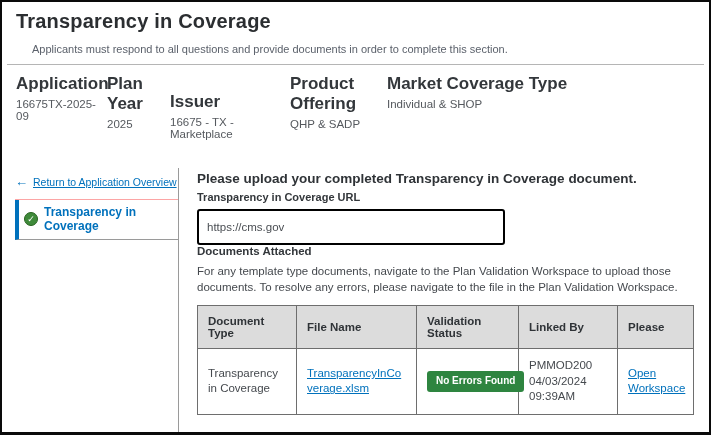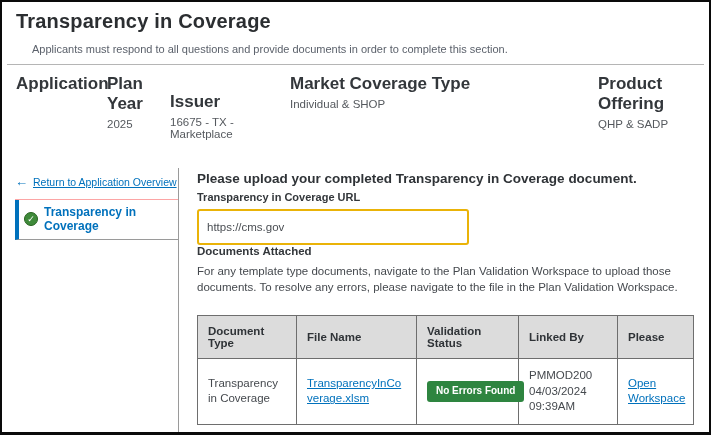--- a/index.html
+++ b/index.html
@@ -31,27 +31,27 @@
   .nav-item { display:flex; align-items:center; gap:6px; border-left:4px solid #0071bc;
               border-bottom:1px solid #9a9a9a; padding:5px 0 6px 5px; cursor:pointer; }
   .check-circle { width:12px; height:12px; flex:none; border-radius:50%;
                   background:#3f8a3a; border:1px solid #27631f; color:#fff;
                   font-size:9px; line-height:12px; text-align:center; }
   .nav-label { font-size:12px; font-weight:bold; color:#0071bc; }
   
   .main { flex:1; padding:0 17px 0 18px; box-sizing:border-box; }
   .main-heading { font-size:13.5px; font-weight:bold; color:#2f3337; margin:3px 0 5px; }
   .field-label { font-size:11px; font-weight:bold; color:#33373b; margin-bottom:6px; }
-  .url-input { width:272px; height:26px; box-sizing:border-box; border:2px solid #eab308;
+  .url-input { width:308px; height:26px; box-sizing:border-box; border:2px solid #000000;
                border-radius:3px; padding:16px 8px; font:11.5px "Liberation Sans","DejaVu Sans",sans-serif;
                color:#4a4e53; background:#fff; }
   .docs-heading { font-size:11.5px; font-weight:bold; color:#33373b; }
   .docs-desc { font-size:11.5px; color:#45494e; line-height:1.4; margin-top:6px; }
   
-  table { width:100%; border-collapse:collapse; margin-top:20px; table-layout:fixed; }
+  table { width:100%; border-collapse:collapse; margin-top:10px; table-layout:fixed; }
   col.c0{width:99px;} col.c1{width:120px;} col.c2{width:102px;} col.c3{width:99px;} col.c4{width:76px;}
   th,td { border:1px solid #6e6e6e; font-size:11.5px; text-align:left; }
   th { background:#dcdcdc; padding:9px 10px; color:#2f3337; font-weight:bold; }
   td { padding:9px 10px; color:#45494e; vertical-align:middle; line-height:1.35; }
   .file-link { color:#0071bc; text-decoration:underline; word-break:break-all; cursor:pointer; }
   .action-link { color:#0071bc; text-decoration:underline; cursor:pointer; }
   .badge { display:inline-block; background:#2e8540; color:#fff; font-size:10px; font-weight:bold;
            padding:3px 9px 4px; border-radius:3px; white-space:nowrap; }
   .linked-by { white-space:pre-line; }
   .sep { border-top:1px solid #979797; margin-top:19px; }
@@ -64,36 +64,37 @@
   <div class="header">
     <div class="page-title">Transparency in Coverage</div>
   </div>
 
   <div class="subtitle">Applicants must respond to all questions and provide documents in order to complete this section.</div>
   <div class="rule"></div>
 
   <div class="meta">
     <div class="meta-item m0">
       <div class="meta-label">Application</div>
+      <div class="meta-value">16675TX-2025-09</div>
     </div>
     <div class="meta-item m1">
       <div class="meta-label">Plan Year</div>
       <div class="meta-value">2025</div>
     </div>
     <div class="meta-item m2">
       <div class="meta-label">Issuer</div>
       <div class="meta-value">16675 - TX - Marketplace</div>
     </div>
+    <div class="meta-item m3">
+      <div class="meta-label">Product Offering</div>
+      <div class="meta-value">QHP &amp; SADP</div>
+    </div>
     <div class="meta-item m4">
       <div class="meta-label">Market Coverage Type</div>
       <div class="meta-value">Individual &amp; SHOP</div>
-    </div>
-    <div class="meta-item m3">
-      <div class="meta-label">Product Offering</div>
-      <div class="meta-value">QHP &amp; SADP</div>
     </div>
   </div>
 
   <div class="body">
 
     <div class="sidebar">
       <div class="return-row">
         <a class="return-link"><span class="return-arrow">←</span><span class="return-text">Return to Application Overview</span></a>
       </div>
       <div class="nav-item">

